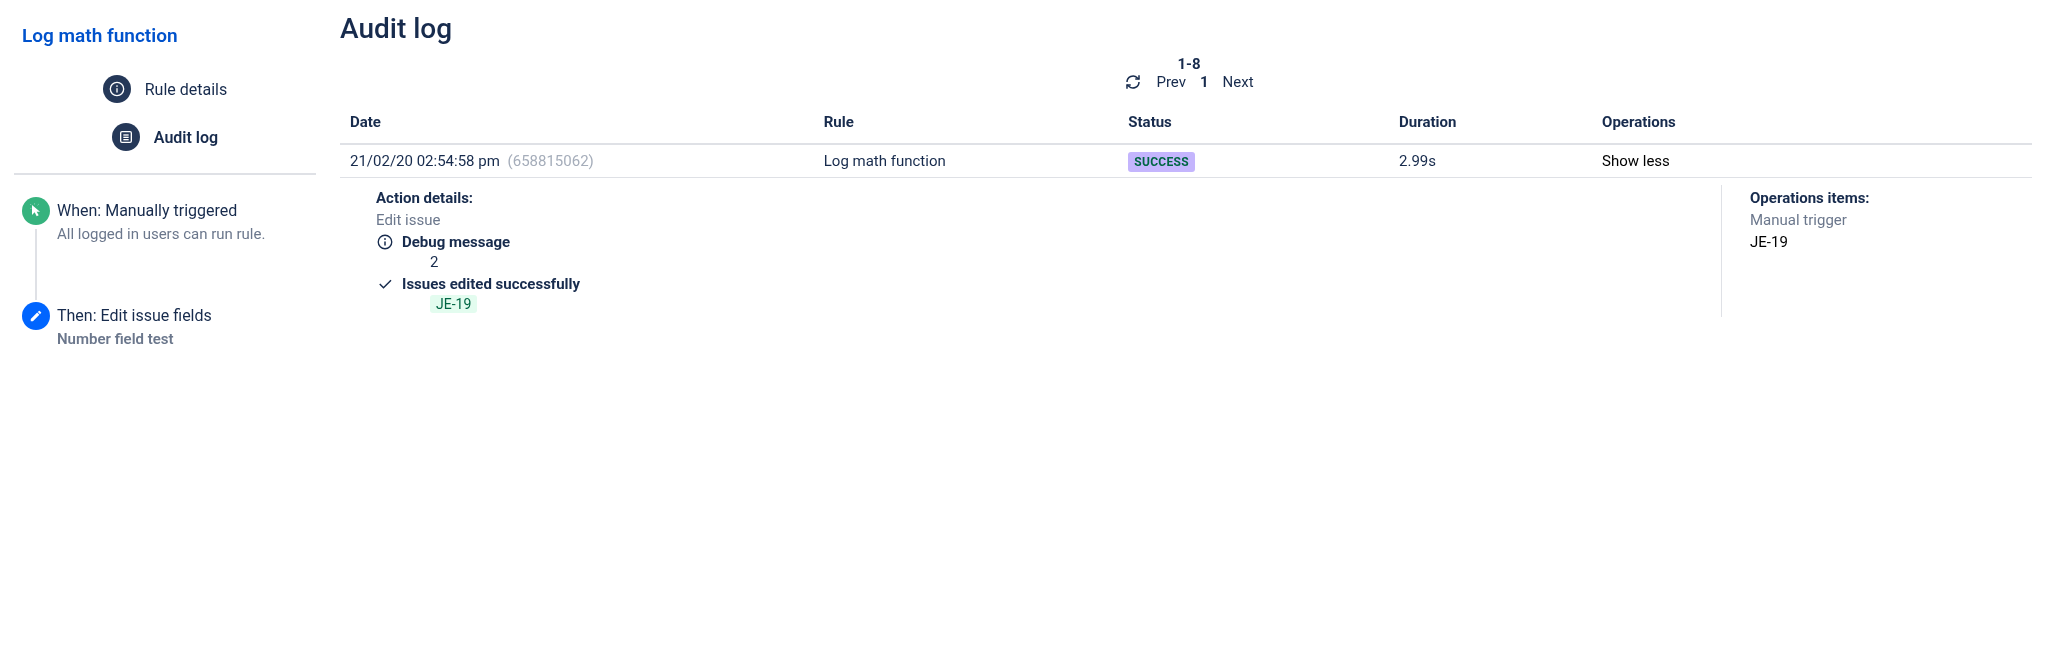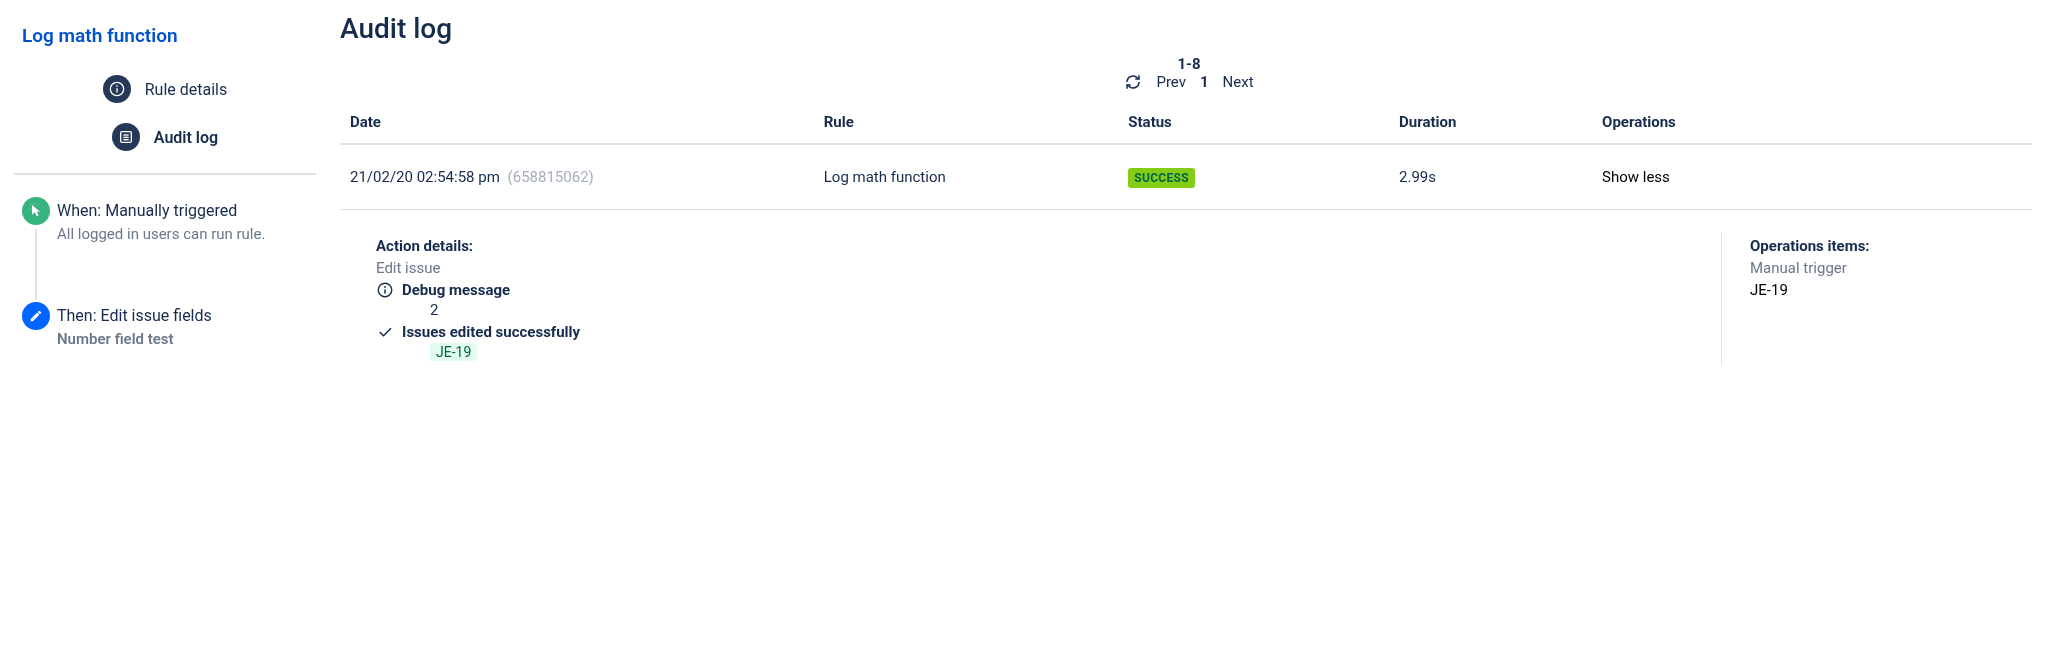--- a/index.html
+++ b/index.html
@@ -134,29 +134,29 @@
     }
     .table th {
       text-align: left;
       font-size: 15px;
       font-weight: 700;
       color: #172B4D;
       padding: 12px 10px;
       border-bottom: 2px solid #DFE1E6;
     }
     .table td {
-      padding: 23px 10px;
+      padding: 7px 10px;
       font-size: 15px;
       border-bottom: 1px solid #DFE1E6;
       vertical-align: middle;
       color: #172B4D;
     }
     .date-id { color: #A5ADBA; margin-left: 4px; }
     .status-badge {
-      background: #84cc16;
+      background: #c4b5fd;
       color: #006644;
       font-weight: 700;
       font-size: 12px;
       padding: 3px 6px;
       border-radius: 3px;
       letter-spacing: 0.3px;
     }
     .link { color: #000000; cursor: pointer; text-align: center; }
     .details-row td { border-bottom: none; }
     .details-wrap {

